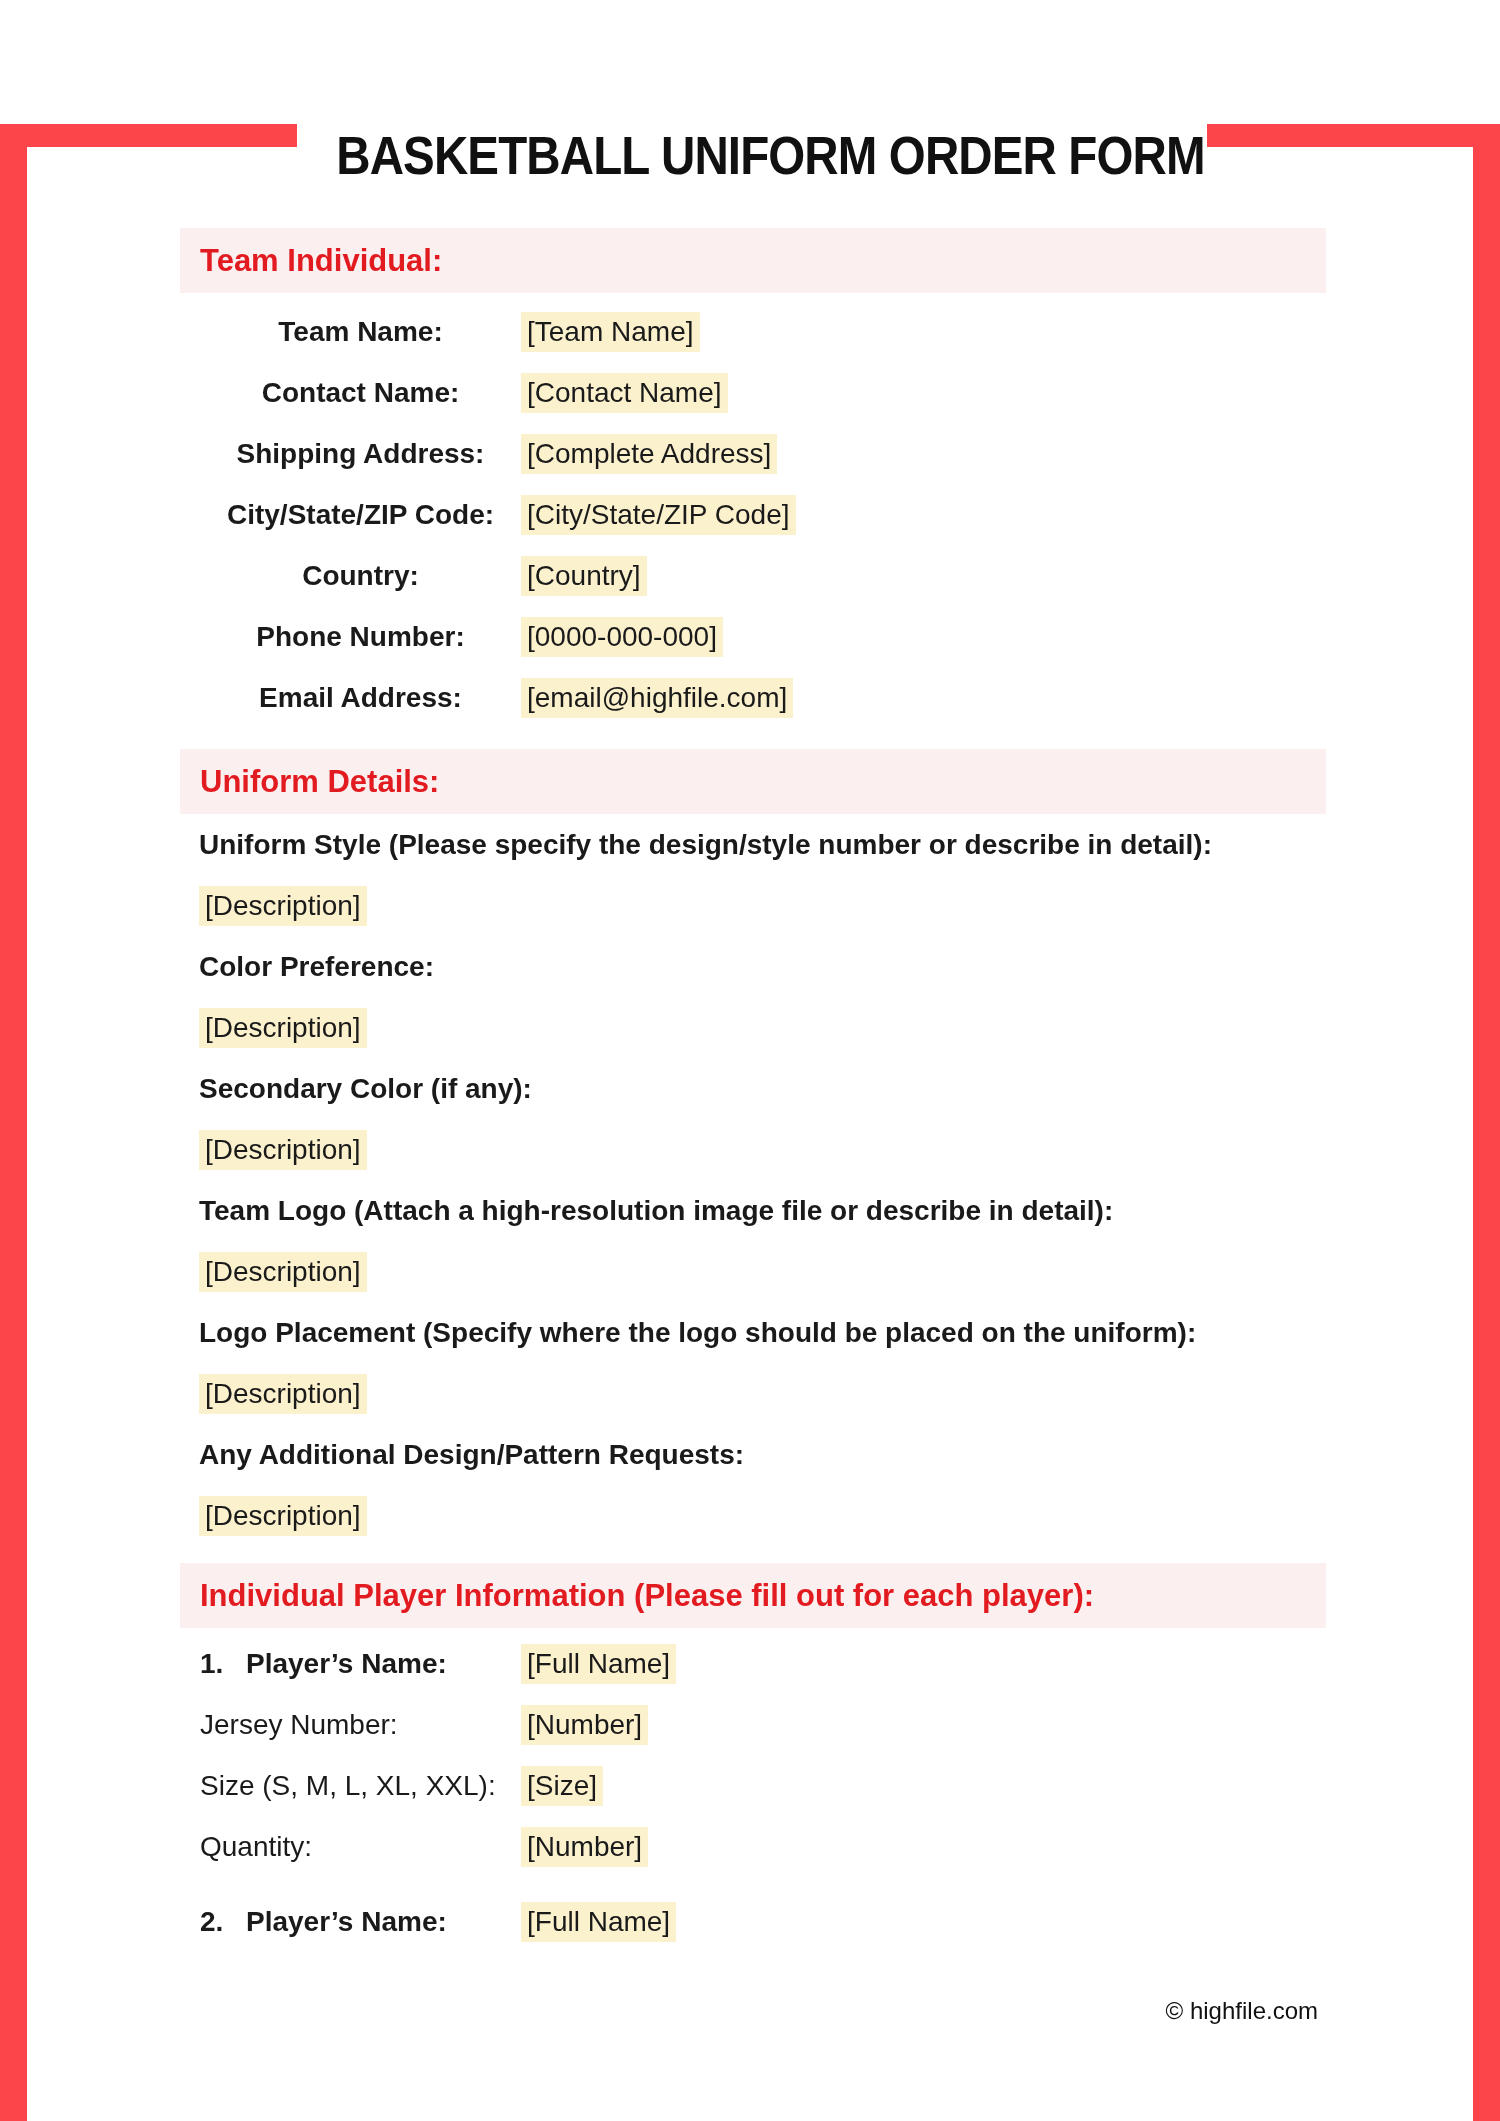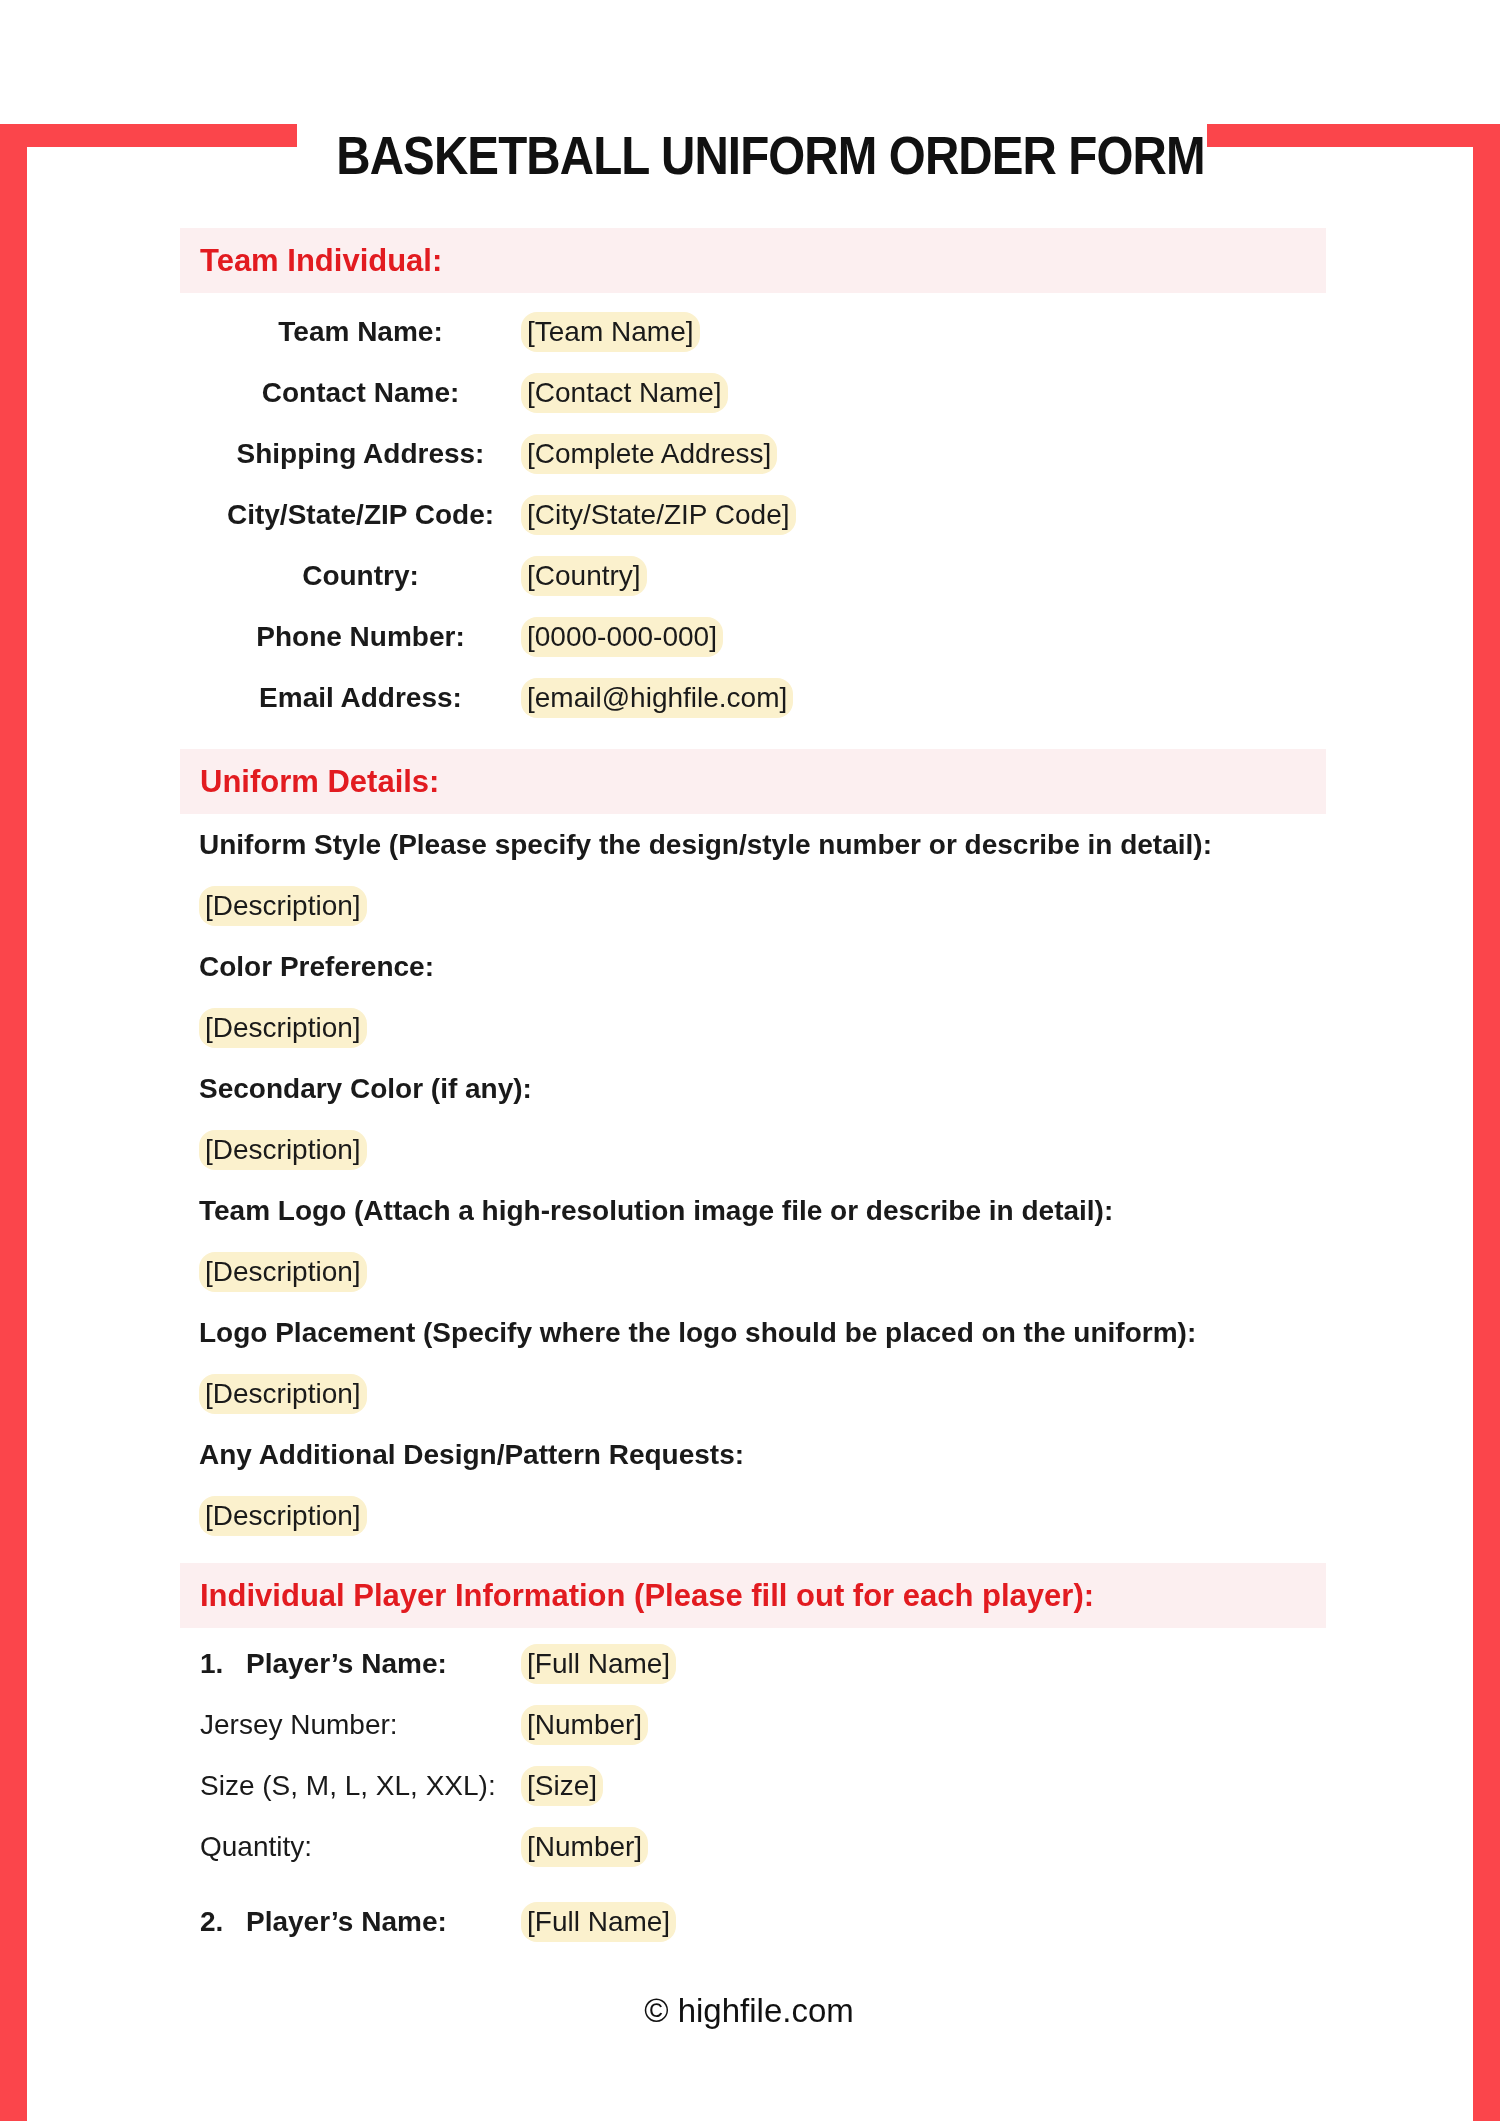--- a/index.html
+++ b/index.html
@@ -54,39 +54,38 @@
     padding-left: 20px; font-size: 28px; text-align: center;
   }
   .field-row .label-col { width: 321px; font-weight: 700; flex: none; }
 
   .hl {
     background: var(--highlight);
     padding: 4px 6px;
     font-size: 28px; font-weight: 400; color: #1a1a1a;
     display: inline-block;
     cursor: text;
-    border-radius: 16px;
   }
 
   .uniform-lines { }
   .u-line { height: 61px; display: flex; align-items: center; padding-left: 19px; }
   .u-label { font-size: 28px; font-weight: 700; }
 
   .player-rows { margin-top: 5px; }
   .player-row { height: 61px; display: flex; align-items: center; padding-left: 20px; font-size: 28px; }
   .player-row .num { width: 46px; font-weight: 700; flex: none; }
   .player-row .p-label-bold { width: 275px; font-weight: 700; flex: none; }
   .player-row .p-label { width: 321px; font-weight: 400; flex: none; }
   .player-row.second { margin-top: 14px; }
 
   .footer {
     margin-top: 42px; height: 34px;
-    display: flex; align-items: center; justify-content: center;
+    display: flex; align-items: center; justify-content: flex-end;
     padding-right: 8px;
-    font-size: 33px; color: #111;
+    font-size: 24px; color: #111;
   }
 </style>
 </head>
 <body>
 
 <div class="page">
 
   <div class="frame frame-left"></div>
   <div class="frame frame-right"></div>
   <div class="frame frame-top-left"></div>

